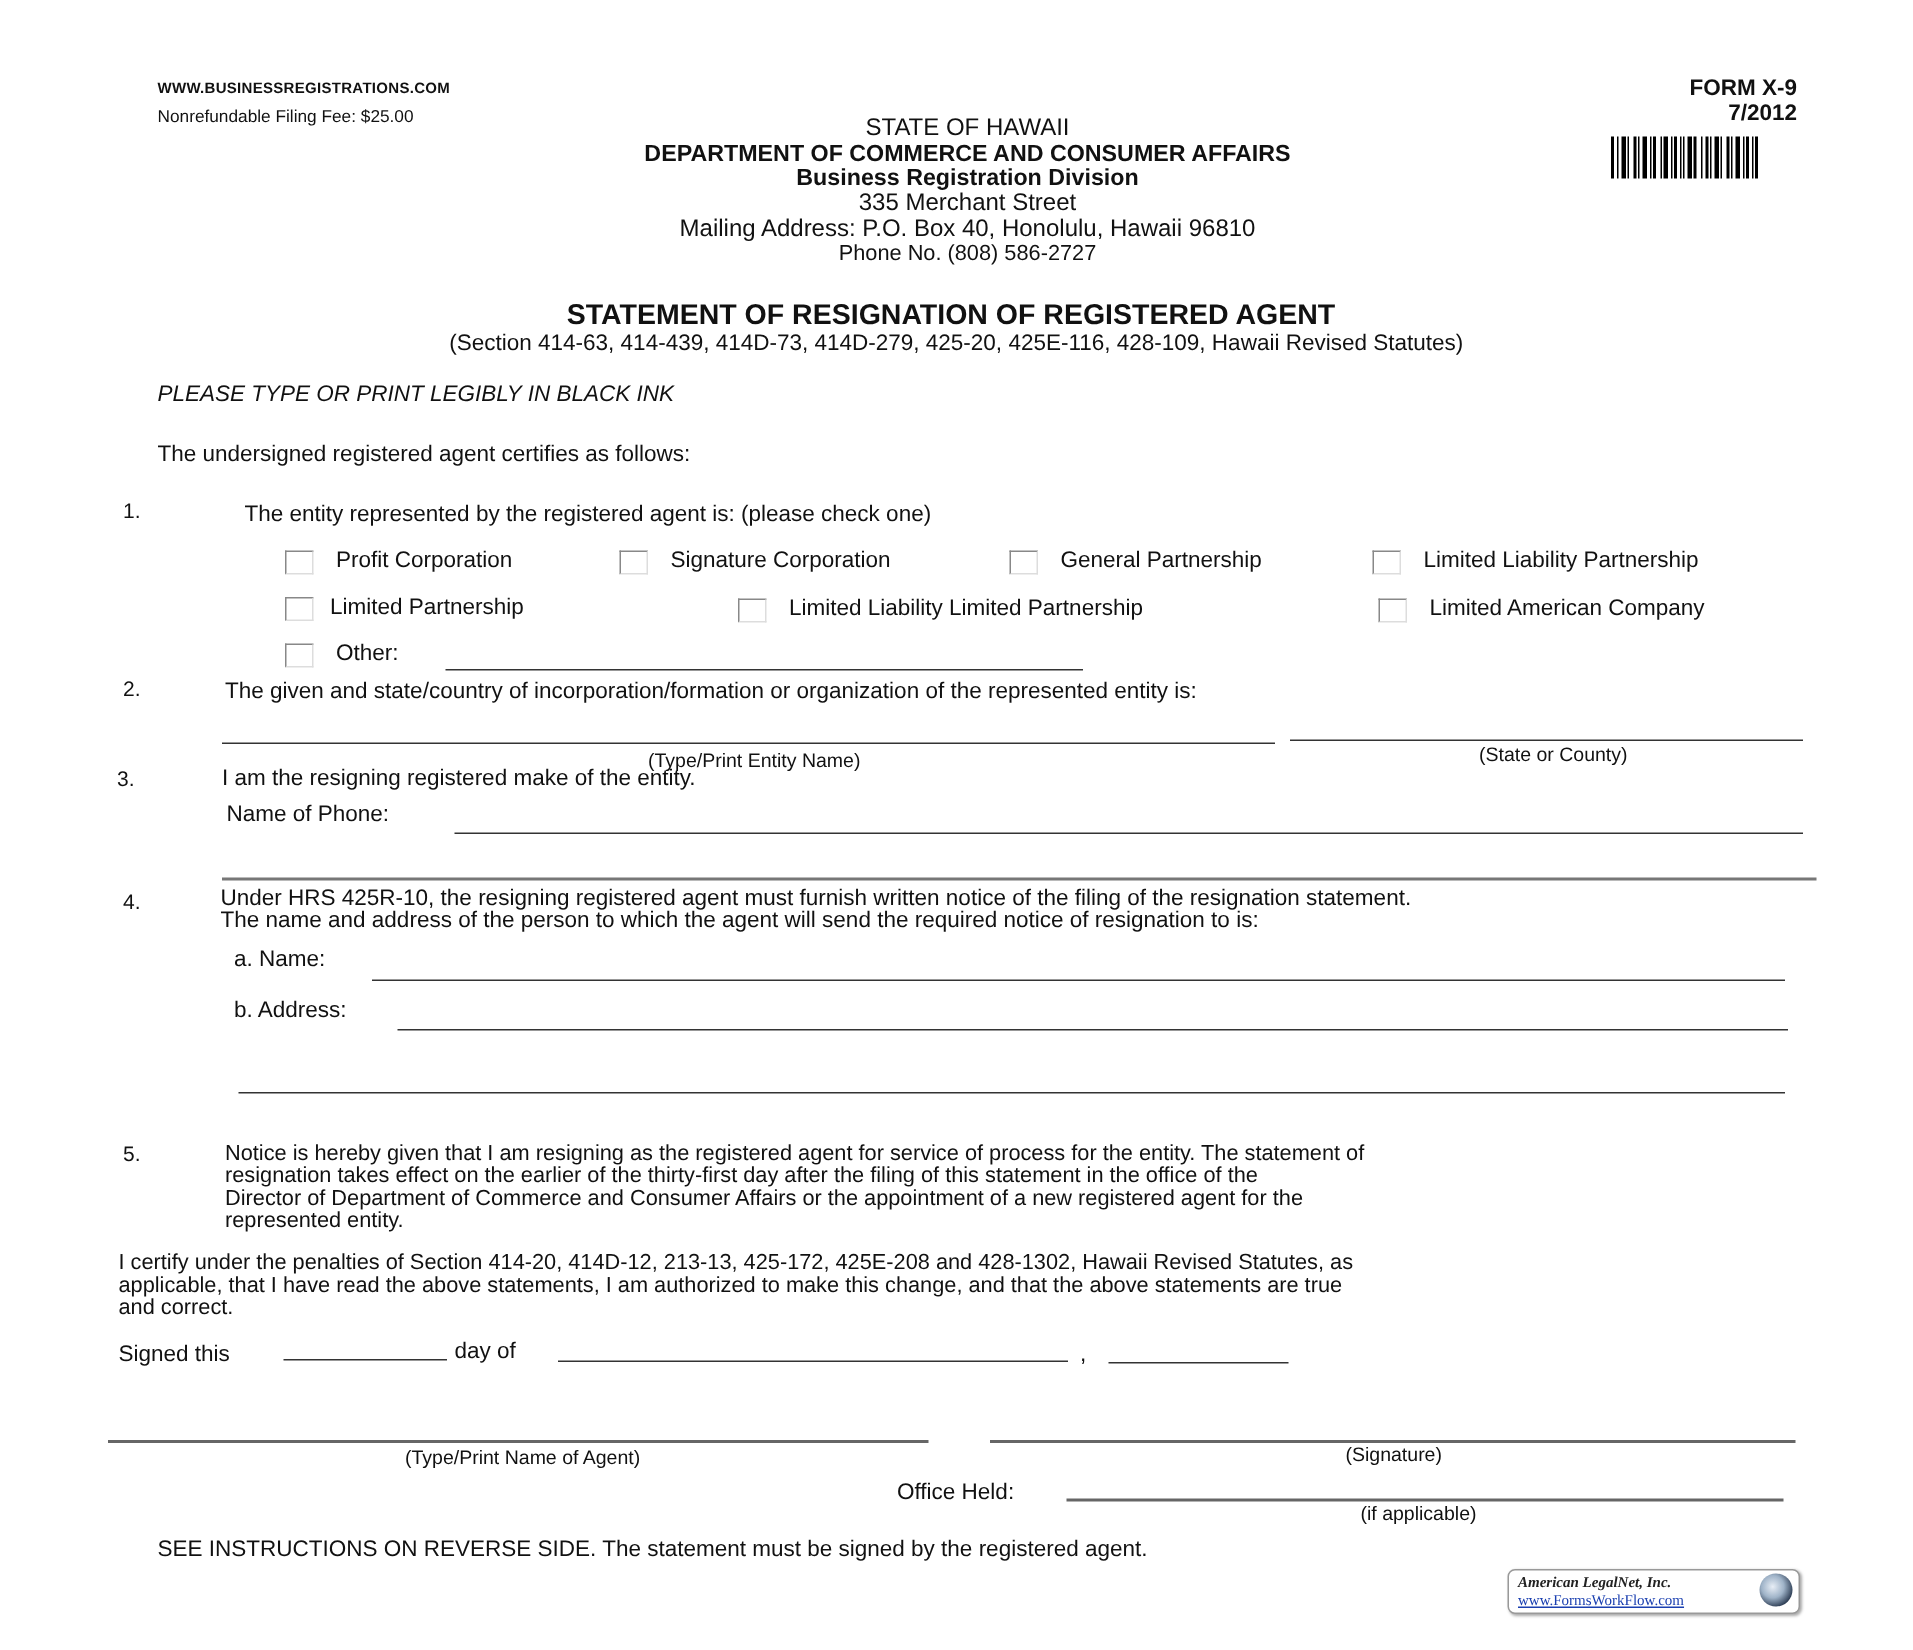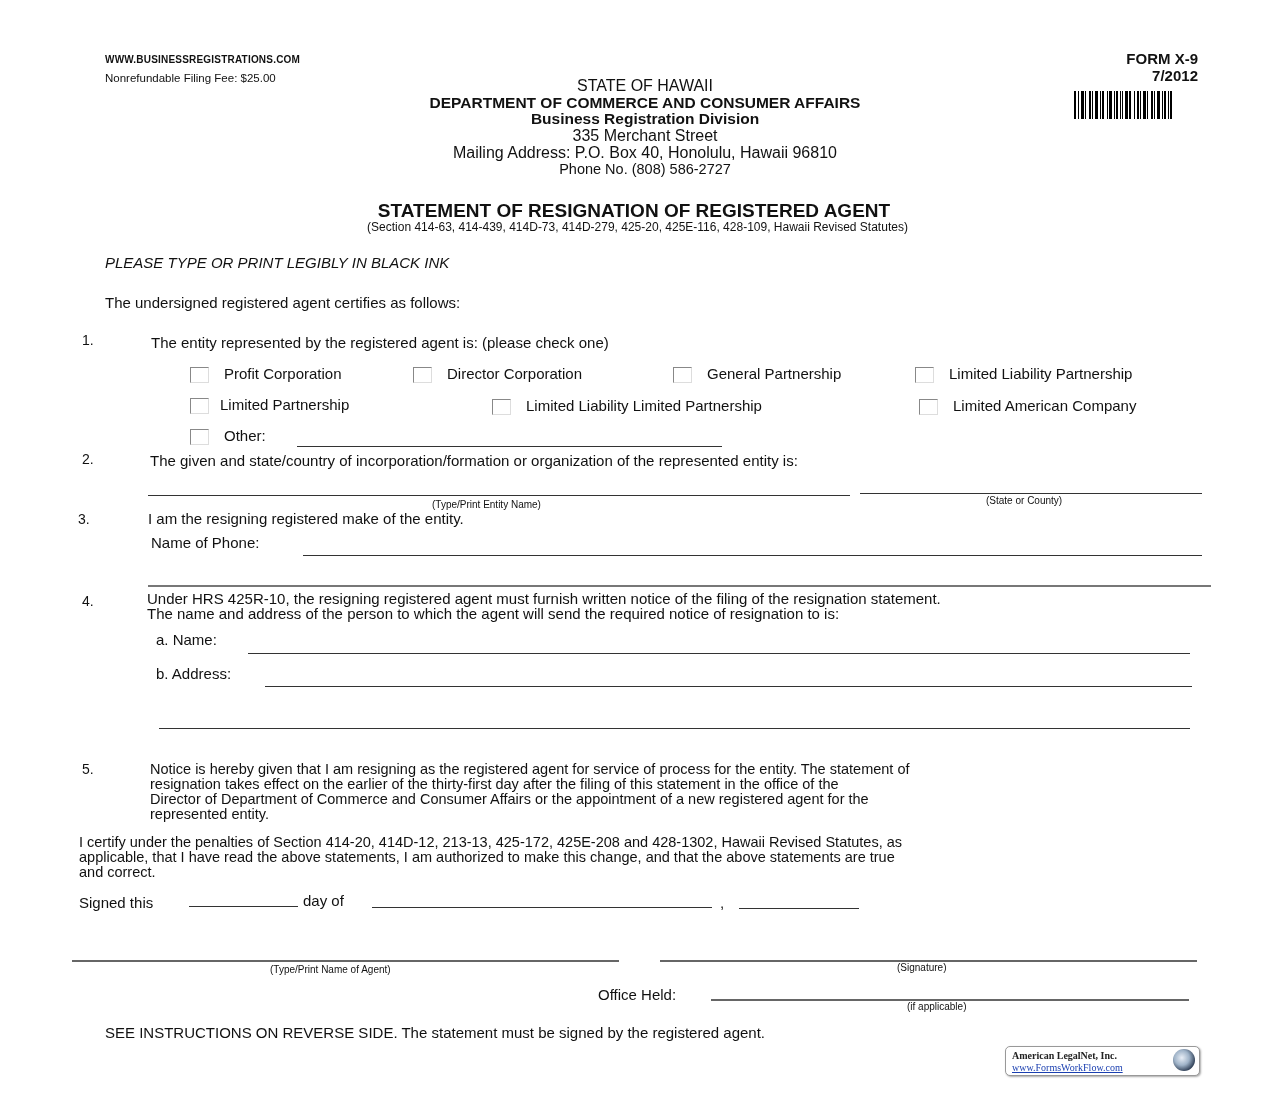--- a/index.html
+++ b/index.html
@@ -12,34 +12,34 @@
   .barcode { left: 1074px; top: 91px; width: 125px; height: 28px; display: flex; align-items: stretch; }
   .barcode span { display: block; background: #000; height: 100%; }
   .center-block { left: 0; width: 1290px; text-align: center; }
   .c1 { top: 77px; font-size: 16px; }
   .c2 { top: 94px; font-size: 15.5px; font-weight: bold; }
   .c3 { top: 110px; font-size: 15.5px; font-weight: bold; }
   .c4 { top: 127px; font-size: 16px; }
   .c5 { top: 144px; font-size: 16px; }
   .c6 { top: 161px; font-size: 14.5px; }
   .title { left: 0; width: 1268px; text-align: center; top: 200px; font-size: 19px; font-weight: bold; }
-  .subtitle { left: 0; width: 1275px; text-align: center; top: 220px; font-size: 12px; }
+  .subtitle { left: 0; width: 1275px; text-align: center; top: 220px; font-size: 15px; }
   .instr { left: 105px; top: 254px; font-size: 15px; font-style: italic; }
   .certifies { left: 105px; top: 294px; font-size: 15px; }
   .num { font-size: 14px; }
   .body-text { font-size: 15px; }
   .cb { position: absolute; width: 17px; height: 14px; border-top: 1px solid #888; border-left: 1px solid #888;
         border-right: 1px solid #ddd; border-bottom: 1px solid #ddd; background: #fff; }
   .opt-label { font-size: 15px; text-align: right; }
   .line { position: absolute; height: 0; border-top: 1px solid #333; }
-  .caption { font-size: 10px; }
+  .caption { font-size: 13px; }
   .nt { font-size: 14.5px; line-height: 15.5px; }
   .badge { left: 1005px; top: 1046px; width: 193px; height: 28px; border: 1px solid #999; border-radius: 5px;
            background: #fff; box-shadow: 1px 1px 2px #aaa; }
-  .badge-name { position: absolute; left: 6px; top: 3px; font-family: "Liberation Serif", serif; font-size: 10px; font-weight: bold; color: #222; }
+  .badge-name { position: absolute; left: 6px; top: 3px; font-family: "Liberation Serif", serif; font-size: 10px; font-weight: bold; color: #222; font-style: italic; }
   .badge-url { position: absolute; left: 6px; top: 15px; font-family: "Liberation Serif", serif; font-size: 10px; color: #1a3fb0; text-decoration: underline; }
   .globe { position: absolute; right: 4px; top: 2px; width: 22px; height: 22px; border-radius: 50%;
            background: radial-gradient(circle at 40% 40%, #e8eef6 0%, #9fb3c8 40%, #2b3b52 75%, #111 100%); }
 </style>
 </head>
 <body>
 
 <div class="abs hdr-site">WWW.BUSINESSREGISTRATIONS.COM</div>
 <div class="abs hdr-fee">Nonrefundable Filing Fee: $25.00</div>
 <div class="abs form-id">
@@ -84,29 +84,29 @@
 <div class="abs center-block c4">335 Merchant Street</div>
 <div class="abs center-block c5">Mailing Address:  P.O. Box 40, Honolulu, Hawaii 96810</div>
 <div class="abs center-block c6">Phone No. (808) 586-2727</div>
 
 <div class="abs title">STATEMENT OF RESIGNATION OF REGISTERED AGENT</div>
 <div class="abs subtitle">(Section 414-63, 414-439, 414D-73, 414D-279, 425-20, 425E-116, 428-109, Hawaii Revised Statutes)</div>
 <div class="abs instr">PLEASE TYPE OR PRINT LEGIBLY IN BLACK INK</div>
 <div class="abs certifies">The undersigned registered agent certifies as follows:</div>
 
 <div class="abs num" style="left:82px;top:332px">1.</div>
-<div class="abs body-text" style="left:151px;top:334px">The entity represented by the registered agent is: (please check one)</div>
+<div class="abs body-text" style="left:163px;top:334px">The entity represented by the registered agent is: (please check one)</div>
 
 <div>
   <div class="cb" style="left:190px;top:367px"></div>
   <div class="abs opt-label" style="left:224px;top:365px">Profit Corporation</div>
 </div>
 <div>
   <div class="cb" style="left:413px;top:367px"></div>
-  <div class="abs opt-label" style="left:447px;top:365px">Director Corporation</div>
+  <div class="abs opt-label" style="left:447px;top:365px">Signature Corporation</div>
 </div>
 <div>
   <div class="cb" style="left:673px;top:367px"></div>
   <div class="abs opt-label" style="left:707px;top:365px">General Partnership</div>
 </div>
 <div>
   <div class="cb" style="left:915px;top:367px"></div>
   <div class="abs opt-label" style="left:949px;top:365px">Limited Liability Partnership</div>
 </div>
 <div>

